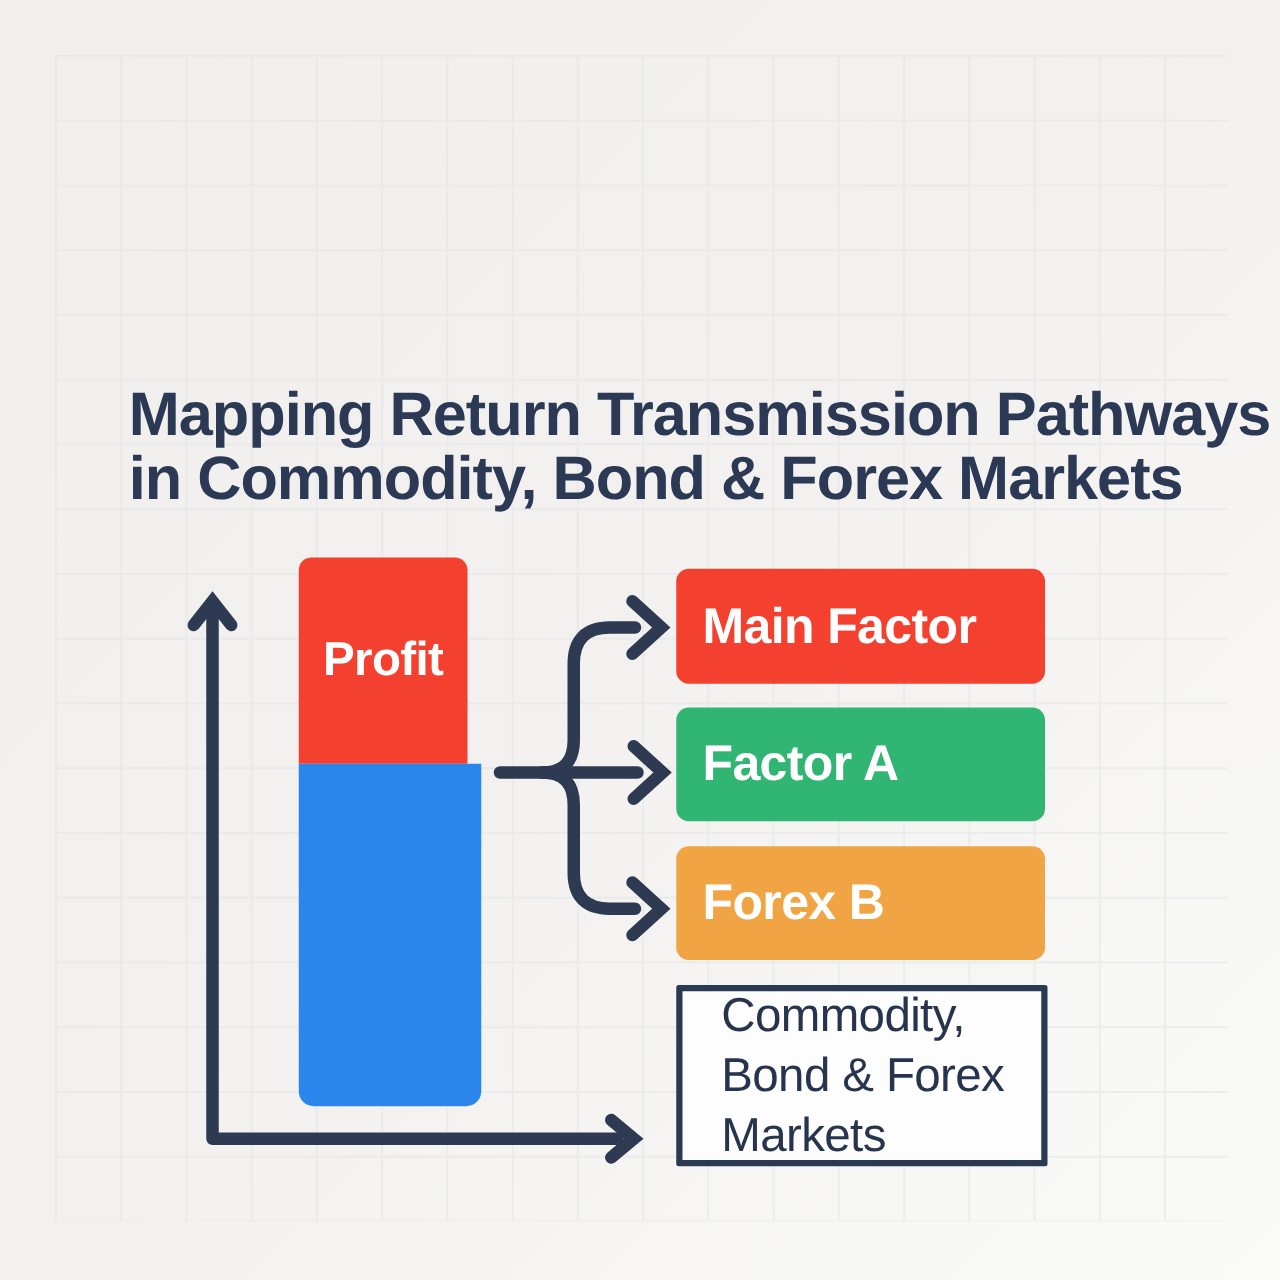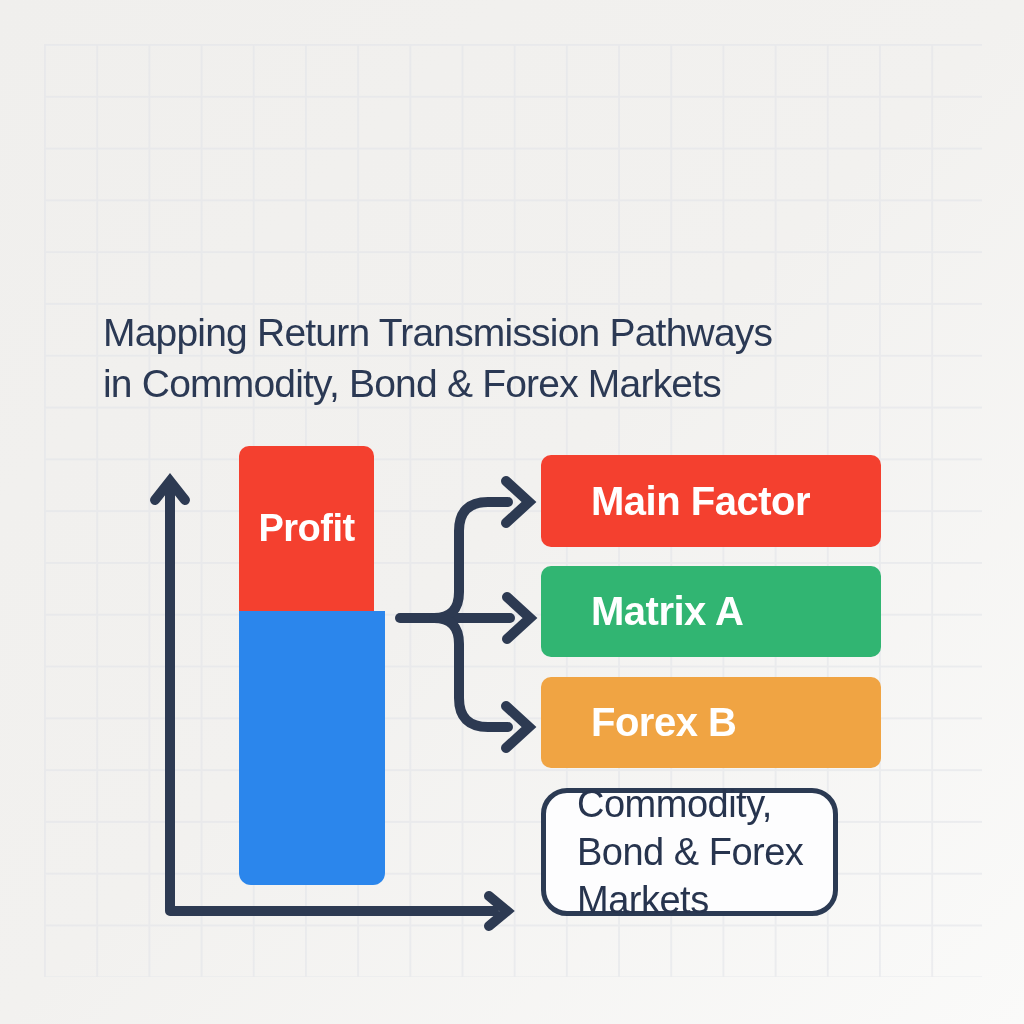--- a/index.html
+++ b/index.html
@@ -20,45 +20,45 @@
     position:absolute; left:103px; top:76px;
     font-size:43px; font-weight:700; color:#202e4c; letter-spacing:-0.5px;
   }
   .title {
     position:absolute; left:100px; top:148px;
     font-size:67px; font-weight:700; color:#202e4c;
     letter-spacing:-2px; line-height:77px; white-space:pre-line;
   }
   .subtitle {
     position:absolute; left:103px; top:307px;
-    font-size:39px; font-weight:400; color:#2b3954;
+    font-size:49px; font-weight:700; color:#2b3954;
     letter-spacing:-0.8px; line-height:51px; white-space:pre-line;
   }
   .bar-top {
     position:absolute; left:239px; top:446px; width:135px; height:165px;
     background:#f4402f; border-radius:10px 10px 0 0;
     display:flex; align-items:center; justify-content:center;
   }
   .bar-label { color:#ffffff; font-size:38px; font-weight:600; letter-spacing:-0.5px; }
   .bar-bottom {
     position:absolute; left:239px; top:611px; width:146px; height:274px;
     background:#2b86ec; border-radius:0 0 12px 12px;
   }
   .factor {
-    position:absolute; left:541px; width:340px;
-    display:flex; align-items:center; padding-left:50px; box-sizing:border-box;
+    position:absolute; left:541px; width:295px;
+    display:flex; align-items:center; padding-left:21px; box-sizing:border-box;
     border-radius:10px; color:#ffffff; font-size:40px; font-weight:600;
     letter-spacing:-0.5px;
   }
   .f-main { top:455px; height:92px; background:#f4402f; }
   .f-a    { top:566px; height:91px; background:#31b572; }
   .f-b    { top:677px; height:91px; background:#f0a443; }
   .markets {
-    position:absolute; left:541px; top:788px; width:297px; height:128px;
-    box-sizing:border-box; border:5px solid #2b3a53; border-radius:26px;
+    position:absolute; left:541px; top:788px; width:297px; height:145px;
+    box-sizing:border-box; border:5px solid #2b3a53; border-radius:2px;
     background:#fdfdfe; display:flex; align-items:center; padding-left:31px;
   }
   .markets-label {
     color:#27344e; font-size:38px; font-weight:500; line-height:48px;
     letter-spacing:-0.5px; white-space:pre-line;
   }
   svg.wires { position:absolute; left:0; top:0; }
   .wire {
     fill:none; stroke:#2d3a52; stroke-width:10;
     stroke-linecap:round; stroke-linejoin:round;
@@ -93,21 +93,21 @@
 
   <div class="bar-top">
     <span class="bar-label">Profit</span>
   </div>
   <div class="bar-bottom"></div>
 
   <div class="factor f-main">
     <span>Main Factor</span>
   </div>
   <div class="factor f-a">
-    <span>Matrix A</span>
+    <span>Factor A</span>
   </div>
   <div class="factor f-b">
     <span>Forex B</span>
   </div>
 
   <div class="markets">
     <span class="markets-label">Commodity,
 Bond &amp; Forex
 Markets</span>
   </div>

